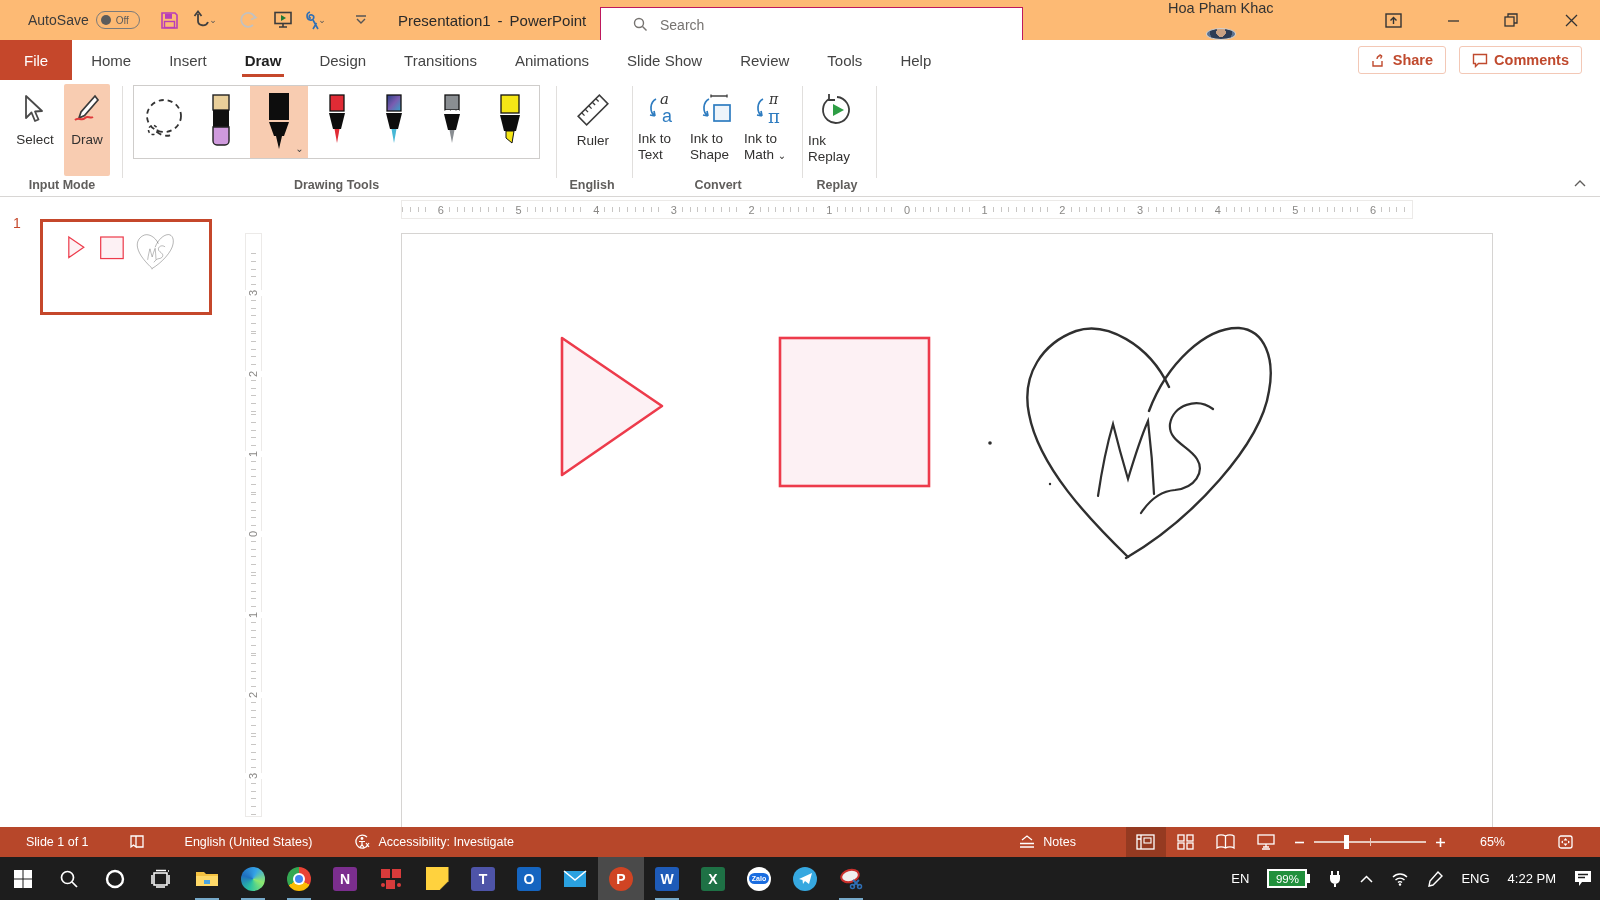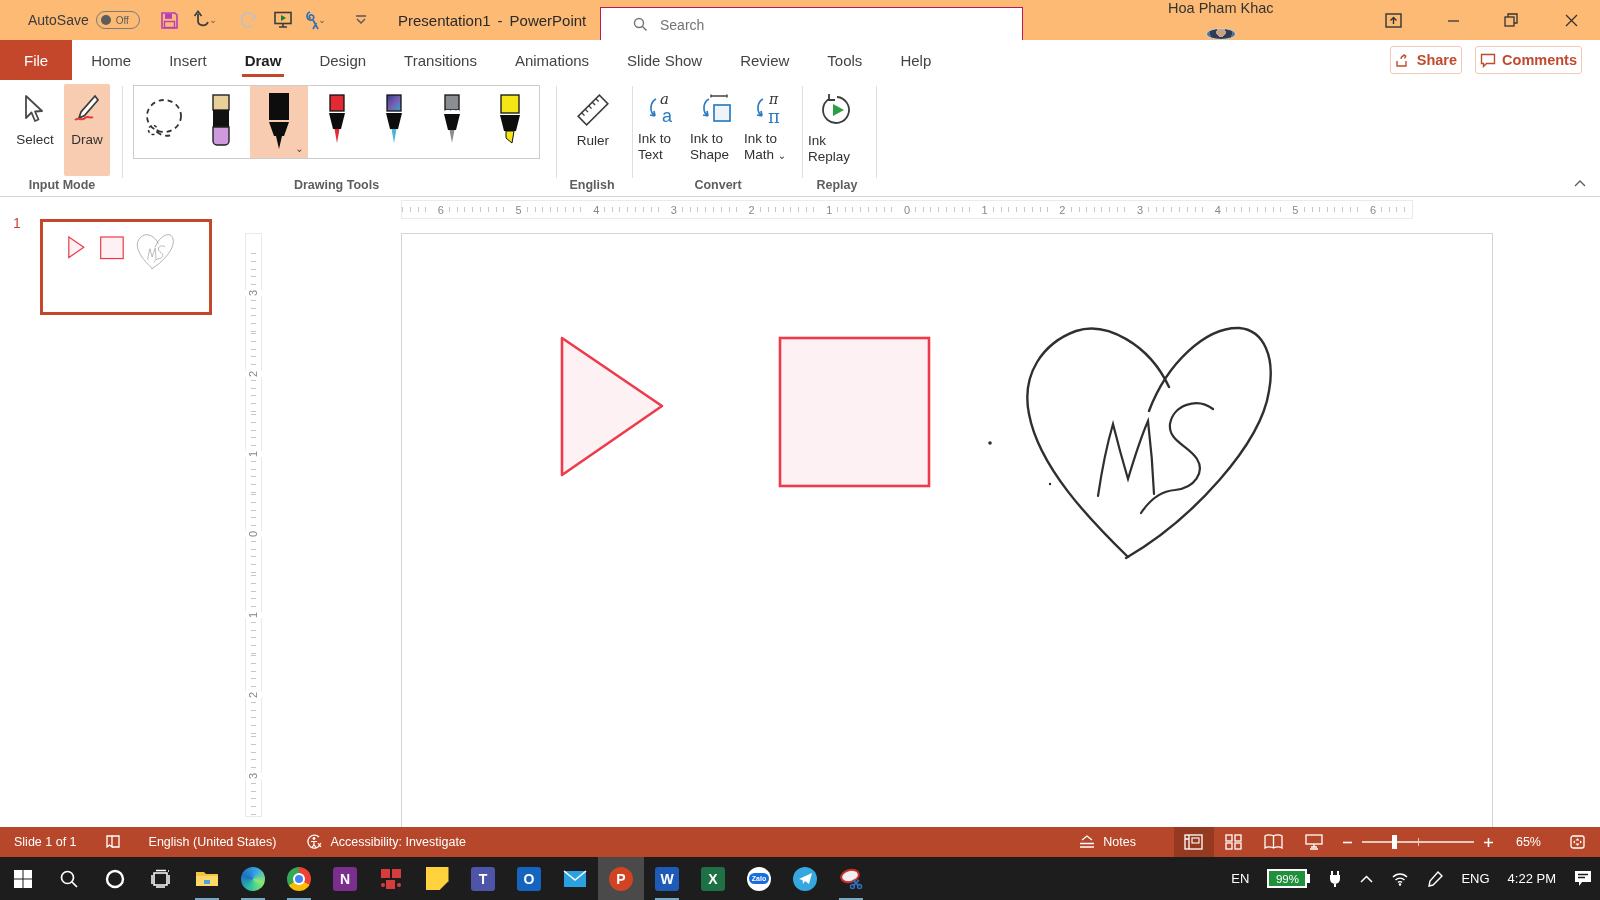--- a/index.html
+++ b/index.html
@@ -24,21 +24,21 @@
   .avatar { width:30px; height:30px; border-radius:50%; background:radial-gradient(circle at 50% 32%, #c9a183 0 30%, #2e3d55 31% 70%, #5d7290 71%); border:1px solid #d0d0d0; }
   .winbtn { position:absolute; top:0; width:46px; height:40px; display:flex; align-items:center; justify-content:center; color:#333; }
 
   
   #tabrow { left:0; top:40px; width:1600px; height:40px; background:#fff; display:flex; align-items:stretch; }
   .tab { padding:0 19px; display:flex; align-items:center; font-size:15px; color:#444; position:relative; cursor:default; }
   .tab.file { background:var(--accent-bright); color:#fff; padding:0 24px; }
   .tab.active { color:#1f1f1f; font-weight:bold; }
   .tab.active::after { content:""; position:absolute; left:16px; right:16px; bottom:3px; height:3px; background:var(--accent-bright); }
   #tab-actions { position:absolute; right:18px; top:46px; display:flex; gap:13px; }
-  .pillbtn { height:28px; border:1px solid #f3c8b6; border-radius:3px; display:flex; align-items:center; gap:6px; padding:0 4px; color:var(--share-text); font-size:14.5px; font-weight:bold; background:#fff; }
+  .pillbtn { height:28px; border:1px solid #f3c8b6; border-radius:3px; display:flex; align-items:center; gap:6px; padding:0 12px; color:var(--share-text); font-size:14.5px; font-weight:bold; background:#fff; }
 
   
   #ribbon { left:0; top:80px; width:1600px; height:117px; background:#fff; border-bottom:1px solid #d8d6d4; }
   .grp-label { position:absolute; top:98px; font-size:12.5px; color:#605e5c; text-align:center;font-weight:bold; }
   .vsep { position:absolute; top:6px; height:92px; width:1px; background:#e1dfdd; }
   .bigbtn { position:absolute; top:4px; width:46px; height:92px; display:flex; flex-direction:column; align-items:center; padding-top:10px; gap:8px; font-size:13.5px; color:#323130; border-radius:2px; }
   .bigbtn.sel { background:var(--peach); }
   .gallery { position:absolute; left:133px; top:5px; width:407px; height:74px; border:1px solid #cfcdcb; display:flex; }
   .tile { width:58px; height:72px; display:flex; align-items:center; justify-content:center; position:relative; }
   .tile.sel { background:var(--peach); }
@@ -58,21 +58,21 @@
   .hr-cell span { background:#fff; padding:0 5px; font-size:11px; color:#8a8886; }
   #vruler { left:245px; top:233px; width:17px; height:584px; border:1px solid #eceae8; background:#fff; display:flex; flex-direction:column; padding-top:19px; }
   .vr-cell { flex:1; position:relative; display:flex; align-items:center; justify-content:center;
     background-image:repeating-linear-gradient(to bottom, #c8c6c4 0 1px, transparent 1px 7.8px);
     background-size:5px 100%; background-position:center 0; background-repeat:no-repeat; }
   .vr-cell span { background:#fff; padding:4px 0; font-size:11px; color:#8a8886; transform:rotate(-90deg); }
   #slide { left:401px; top:233px; width:1092px; height:594px; background:#fff; border-top:1px solid #d6d4d2; border-left:1px solid #d6d4d2; border-right:1px solid #d6d4d2; }
 
   
   #statusbar { left:0; top:827px; width:1600px; height:30px; background:var(--accent); color:#fff; display:flex; align-items:center; font-size:12.5px; }
-  .sb-item { display:flex; align-items:center; gap:7px; padding:0 14px; height:30px; }
+  .sb-item { display:flex; align-items:center; gap:7px; padding:0 26px; height:30px; }
   .sb-right { position:absolute; right:0; top:0; height:30px; display:flex; align-items:center; }
   .viewbtn { width:40px; height:30px; display:flex; align-items:center; justify-content:center; }
   .viewbtn.sel { background:#953a21; }
   #zoomslider { display:flex; align-items:center; gap:9px; margin:0 8px; }
   #zoomtrack { width:112px; height:2px; background:#e8c9bd; position:relative; }
   #zoomtrack .tick { position:absolute; left:50%; top:-3px; width:1px; height:8px; background:#e8c9bd; }
   #zoomtrack .handle { position:absolute; left:30px; top:-6px; width:5px; height:14px; background:#fff; }
 
   
   #taskbar { left:0; top:857px; width:1600px; height:43px; background:#1d1d1d; display:flex; align-items:center; }

